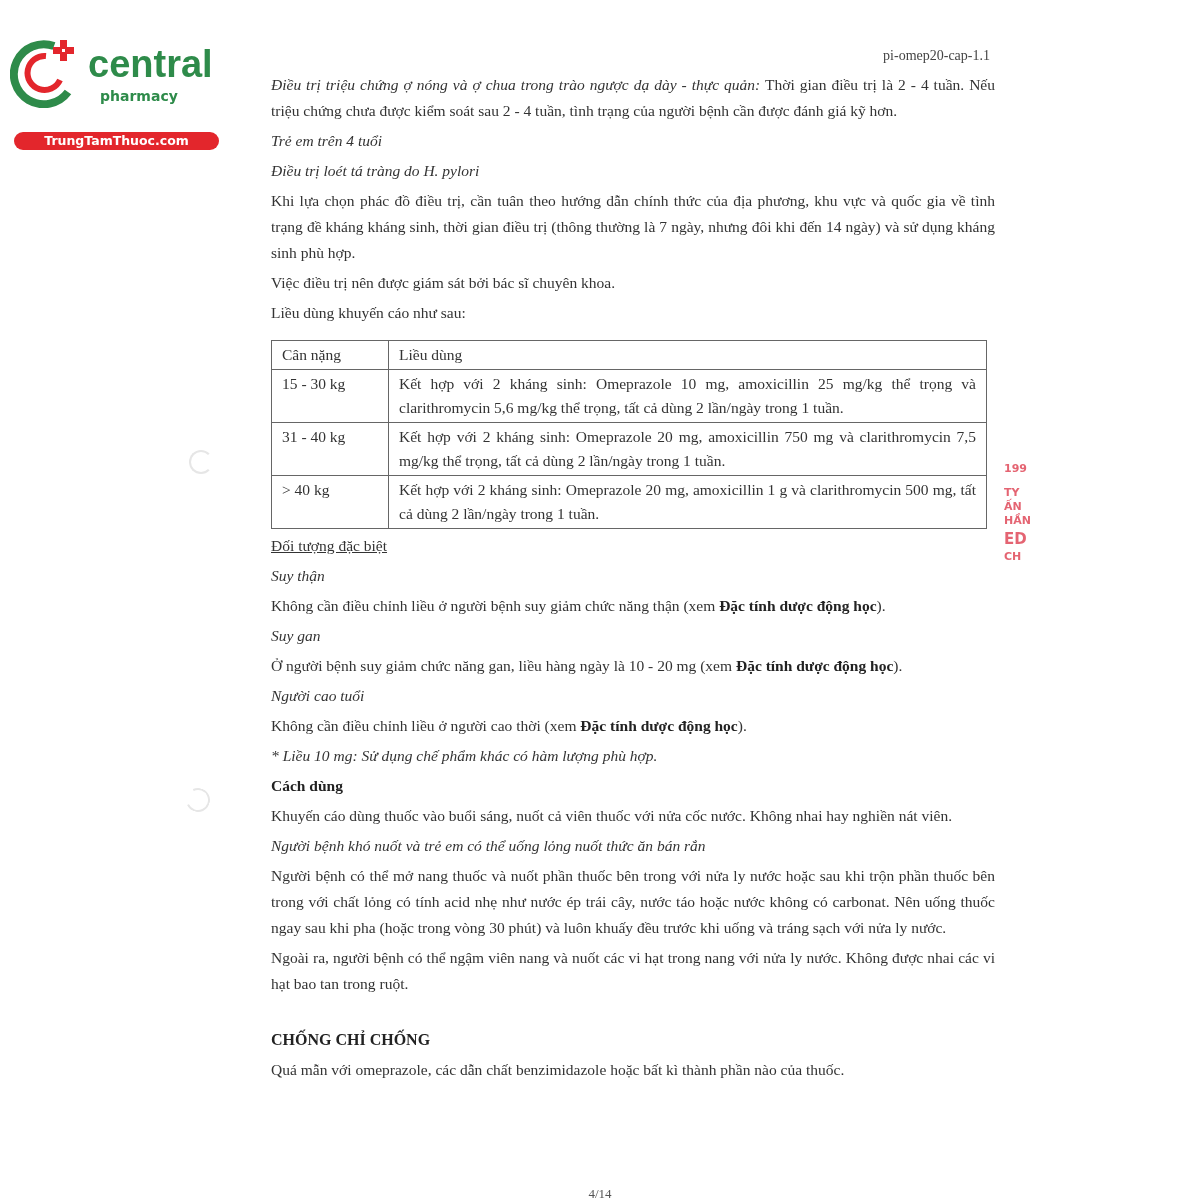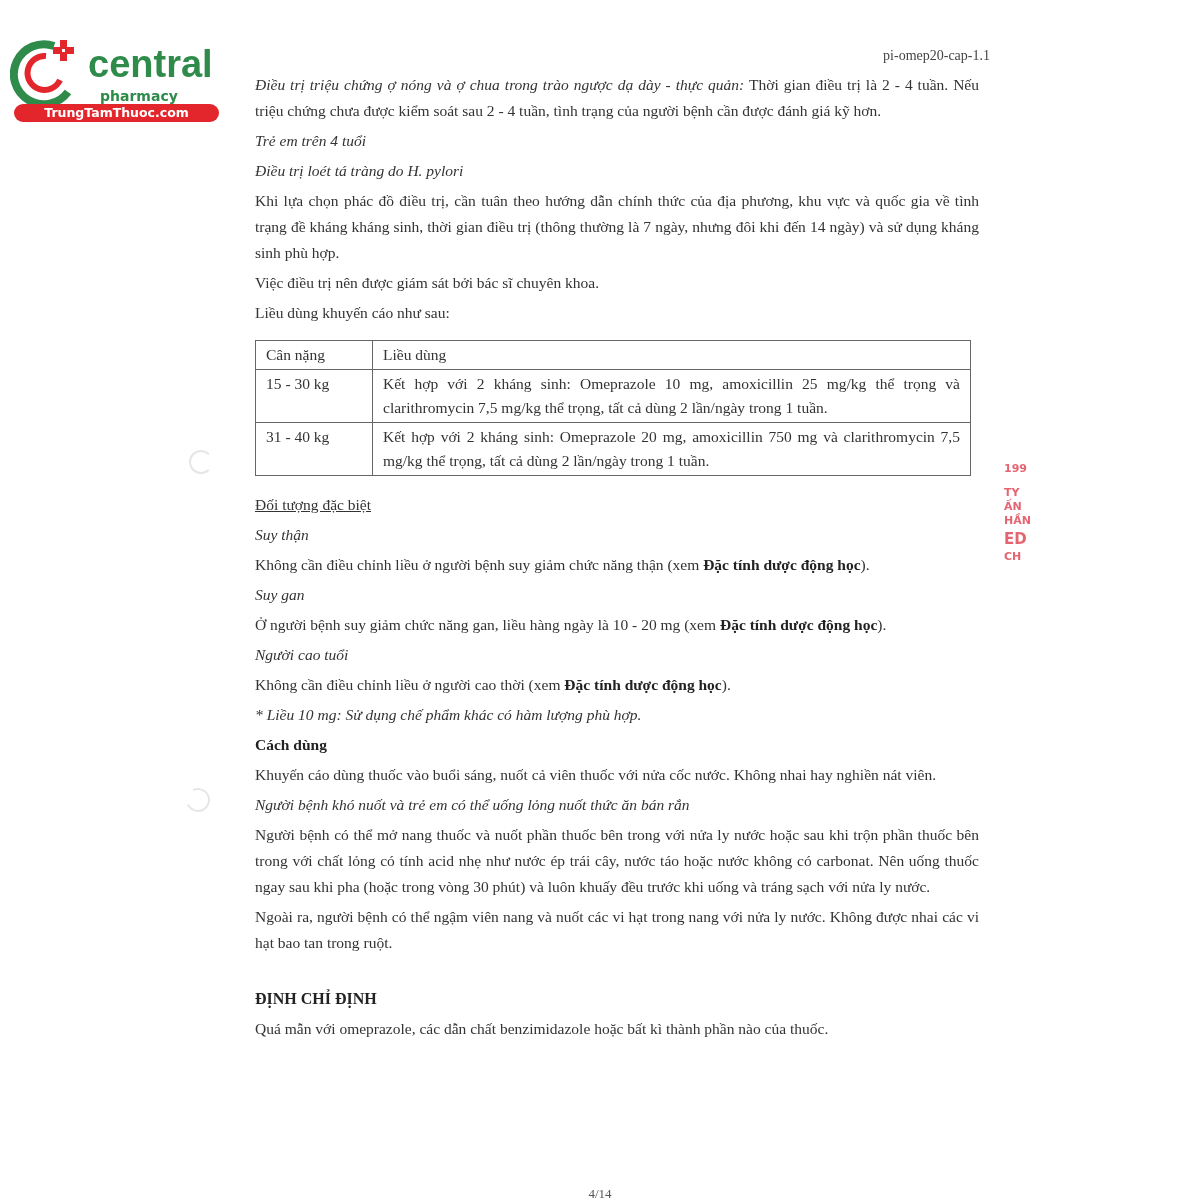--- a/index.html
+++ b/index.html
@@ -4,30 +4,30 @@
 <style>
   html, body { margin:0; padding:0; background:#ffffff; }
   body { width:1200px; height:1200px; position:relative; overflow:hidden;
          font-family:"Liberation Serif", "DejaVu Serif", serif; color:#333333; }
   .logo { position:absolute; left:10px; top:36px; width:210px; height:100px; }
   .logo-mark { position:absolute; left:0; top:0; width:72px; height:72px; }
   .logo-central { position:absolute; left:78px; top:8px; font-family:Liberation Sans, sans-serif;
                   font-size:38px; font-weight:bold; color:#2e8b4a; letter-spacing:0px; line-height:40px; }
   .logo-pharmacy { position:absolute; left:90px; top:52px; font-family:"DejaVu Sans", sans-serif;
                    font-size:14px; font-weight:bold; color:#2e8b4a; line-height:16px; }
-  .logo-banner { position:absolute; left:4px; top:68px; width:205px; height:18px; background:#e3262c;
+  .logo-banner { position:absolute; left:4px; top:96px; width:205px; height:18px; background:#e3262c;
                  border-radius:9px; color:#ffffff; font-family:"DejaVu Sans", sans-serif; font-weight:bold;
                  font-size:12.5px; text-align:center; line-height:18px; }
   .doc-id { position:absolute; right:210px; top:48px; font-size:14px; color:#444; }
-  .content { position:absolute; left:255px; top:72px; width:724px; font-size:15.5px; line-height:26px; }
+  .content { position:absolute; left:271px; top:72px; width:724px; font-size:15.5px; line-height:26px; }
   .p { margin:0 0 4px 0; text-align:justify; }
   .i { font-style:italic; }
   .b { font-weight:bold; color:#222; }
   .u { text-decoration:underline; }
-  table.dose { border-collapse:collapse; width:716px; margin:0 0 16px 0; font-size:15.5px; line-height:24px; }
+  table.dose { border-collapse:collapse; width:716px; margin:0 0 4px 0; font-size:15.5px; line-height:24px; }
   table.dose td { border:1.5px solid #666; vertical-align:top; padding:2px 10px 2px 10px; }
   table.dose td.w { width:96px; }
   table.dose td.d { text-align:justify; }
   .heading { font-weight:bold; margin-top:30px; font-size:16px; color:#222; }
   .page-num { position:absolute; left:0; width:1200px; top:1186px; text-align:center; font-size:13px; color:#555; }
   .stamp { position:absolute; left:1004px; top:462px; width:30px; color:#e04a5a; font-family:"DejaVu Sans", sans-serif;
            font-size:11px; font-weight:bold; text-align:left; line-height:14px; opacity:0.85; }
   .stamp .big { font-size:15px; line-height:22px; }
   .punch { position:absolute; width:20px; height:20px; border-radius:50%; border:2px solid #e6e6e6; border-right-color:transparent; }
 </style>
@@ -59,45 +59,49 @@
   <p class="p" style="margin-bottom:14px">Liều dùng khuyến cáo như sau:</p>
 
   <table class="dose">
     <tbody>
         <tr>
       <td class="w">Cân nặng</td>
       <td>Liều dùng</td>
     </tr>
     <tr>
       <td class="w">15 - 30 kg</td>
-      <td class="d">Kết hợp với 2 kháng sinh: Omeprazole 10 mg, amoxicillin 25 mg/kg thể trọng và clarithromycin 7,5 mg/kg thể trọng, tất cả dùng 2 lần/ngày trong 1 tuần.</td>
+      <td class="d">Kết hợp với 2 kháng sinh: Omeprazole 10 mg, amoxicillin 25 mg/kg thể trọng và clarithromycin 5,6 mg/kg thể trọng, tất cả dùng 2 lần/ngày trong 1 tuần.</td>
     </tr>
     <tr>
       <td class="w">31 - 40 kg</td>
       <td class="d">Kết hợp với 2 kháng sinh: Omeprazole 20 mg, amoxicillin 750 mg và clarithromycin 7,5 mg/kg thể trọng, tất cả dùng 2 lần/ngày trong 1 tuần.</td>
+    </tr>
+    <tr>
+      <td class="w">&gt; 40 kg</td>
+      <td class="d">Kết hợp với 2 kháng sinh: Omeprazole 20 mg, amoxicillin 1 g và clarithromycin 500 mg, tất cả dùng 2 lần/ngày trong 1 tuần.</td>
     </tr>
   </tbody>
     </table>
 
   <p class="p u">Đối tượng đặc biệt</p>
   <p class="p i">Suy thận</p>
   <p class="p"><span>Không cần điều chỉnh liều ở người bệnh suy giảm chức năng thận (xem </span><span class="b">Đặc tính dược động học</span><span>).</span></p>
   <p class="p i">Suy gan</p>
   <p class="p"><span>Ở người bệnh suy giảm chức năng gan, liều hàng ngày là 10 - 20 mg (xem </span><span class="b">Đặc tính dược động học</span><span>).</span></p>
   <p class="p i">Người cao tuổi</p>
   <p class="p"><span>Không cần điều chỉnh liều ở người cao thời (xem </span><span class="b">Đặc tính dược động học</span><span>).</span></p>
   <p class="p i">* Liều 10 mg: Sử dụng chế phẩm khác có hàm lượng phù hợp.</p>
 
   <p class="p b">Cách dùng</p>
   <p class="p">Khuyến cáo dùng thuốc vào buổi sáng, nuốt cả viên thuốc với nửa cốc nước. Không nhai hay nghiền nát viên.</p>
   <p class="p i">Người bệnh khó nuốt và trẻ em có thể uống lỏng nuốt thức ăn bán rắn</p>
   <p class="p">Người bệnh có thể mở nang thuốc và nuốt phần thuốc bên trong với nửa ly nước hoặc sau khi trộn phần thuốc bên trong với chất lỏng có tính acid nhẹ như nước ép trái cây, nước táo hoặc nước không có carbonat. Nên uống thuốc ngay sau khi pha (hoặc trong vòng 30 phút) và luôn khuấy đều trước khi uống và tráng sạch với nửa ly nước.</p>
   <p class="p">Ngoài ra, người bệnh có thể ngậm viên nang và nuốt các vi hạt trong nang với nửa ly nước. Không được nhai các vi hạt bao tan trong ruột.</p>
 
-  <p class="p heading">ĐỊNH CHỈ ĐỊNH</p>
+  <p class="p heading">CHỐNG CHỈ CHỐNG</p>
   <p class="p">Quá mẫn với omeprazole, các dẫn chất benzimidazole hoặc bất kì thành phần nào của thuốc.</p>
 </div>
 
 <div class="stamp">
   <div>199</div>
   <div style="height:10px"></div>
   <div>TY</div>
   <div>ẤN</div>
   <div>HẦN</div>
   <div class="big">ED</div>

